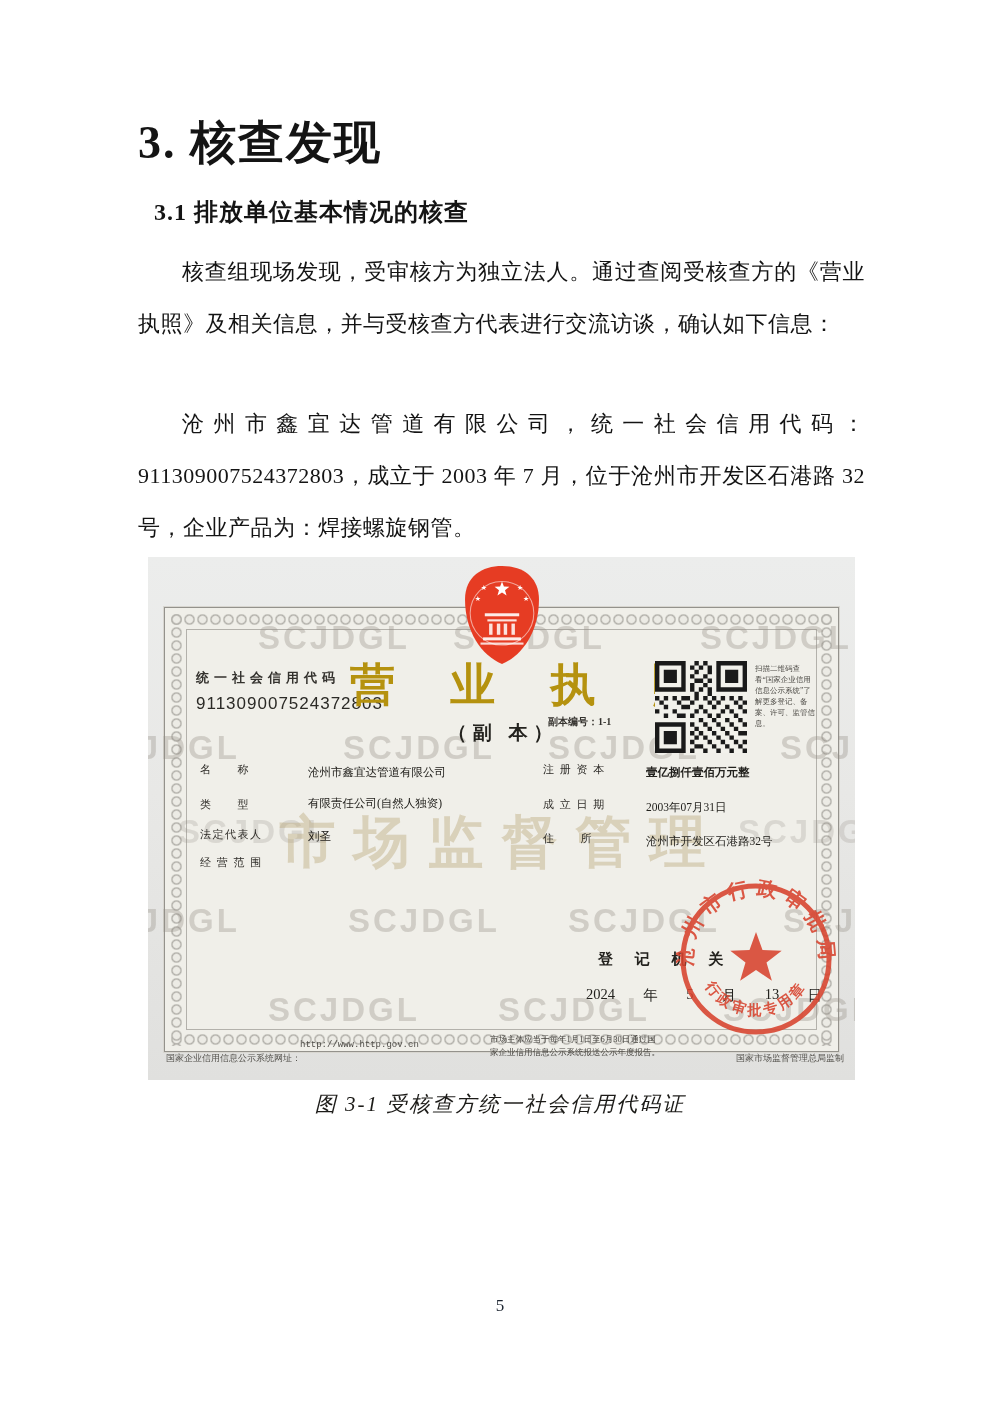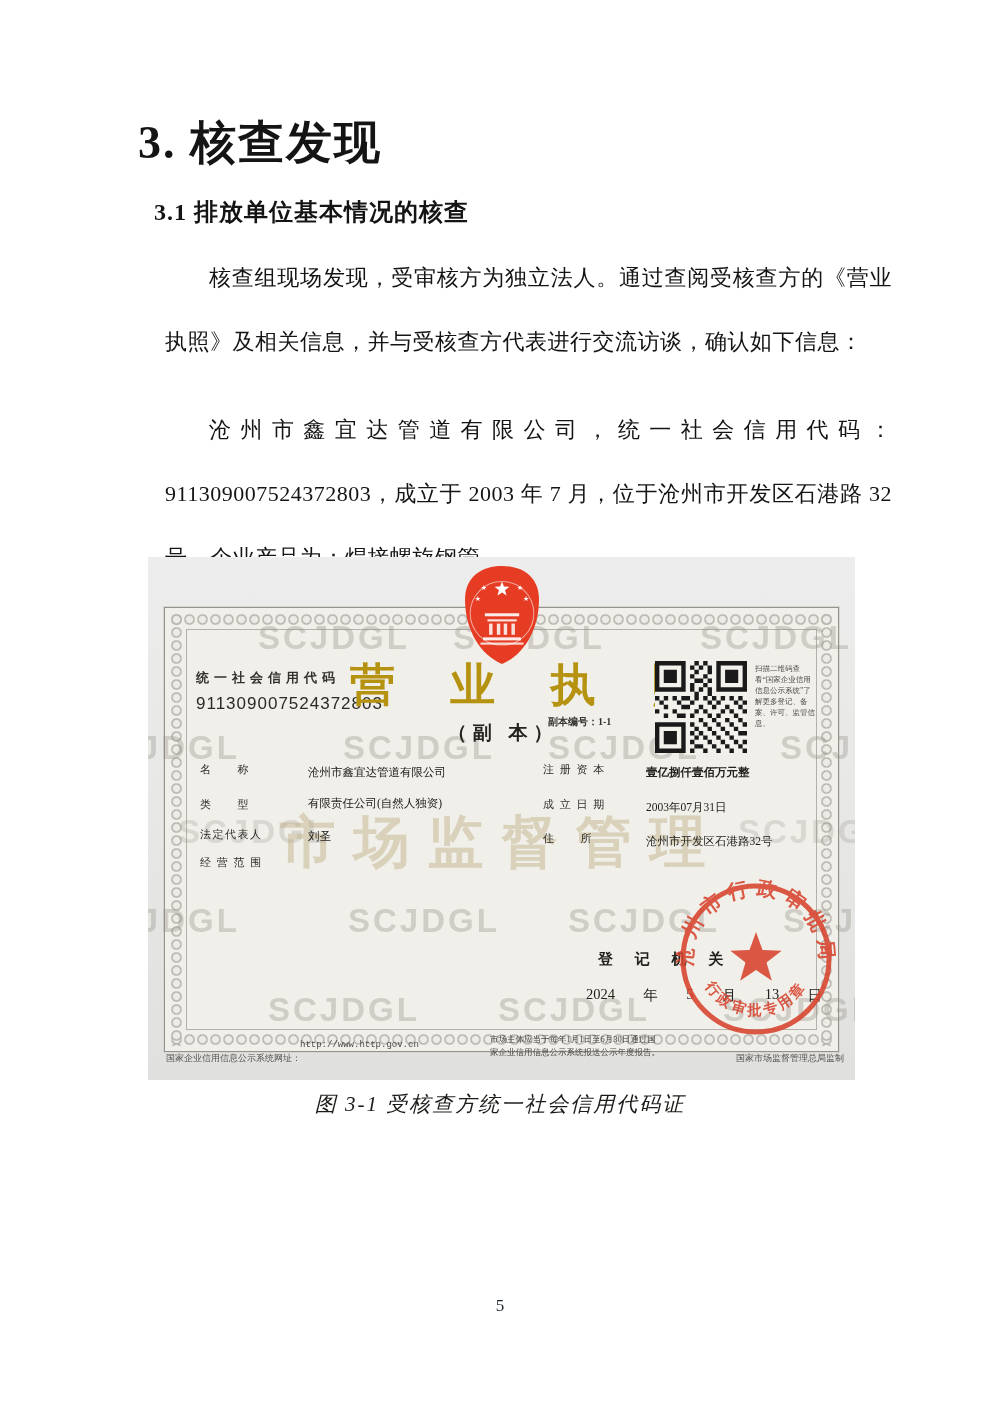--- a/index.html
+++ b/index.html
@@ -2,21 +2,21 @@
 <html><head>
 <meta charset="utf-8">
 <style>
   * { margin:0; padding:0; box-sizing:border-box; }
   html,body { background:#ffffff; }
   body { font-family:"Liberation Serif","DejaVu Serif",serif; color:#141414; }
   .page { position:relative; width:1000px; height:1415px; margin:0 auto; background:#ffffff; overflow:hidden; }
 
   .h1 { position:absolute; left:138px; top:112px; font-size:46px; font-weight:700; letter-spacing:2px; }
   .h2 { position:absolute; left:154px; top:196px; font-size:24px; font-weight:700; letter-spacing:1px; }
-  .para { position:absolute; left:138px; width:727px; font-size:22px; line-height:64px; text-align:justify; text-indent:44px; letter-spacing:0.5px;margin-left:27px; }
+  .para { position:absolute; left:138px; width:727px; font-size:22px; line-height:52px; text-align:justify; text-indent:44px; letter-spacing:0.5px; }
   .para1 { top:246px; }
   .para2 { top:398px; }
 
   
   .photo { position:absolute; left:148px; top:557px; width:707px; height:523px;
            background:linear-gradient(180deg,#ecedec 0%,#e8e8e6 45%,#e0e0de 100%);
            overflow:hidden; }
   .cert { position:absolute; left:16px; right:16px; top:50px; bottom:28px;
           background:#f0efe9; border:1px solid #94928c; box-shadow:0 0 0 1px #d8d6d0; z-index:1; }
   .band { position:absolute; z-index:1; }

